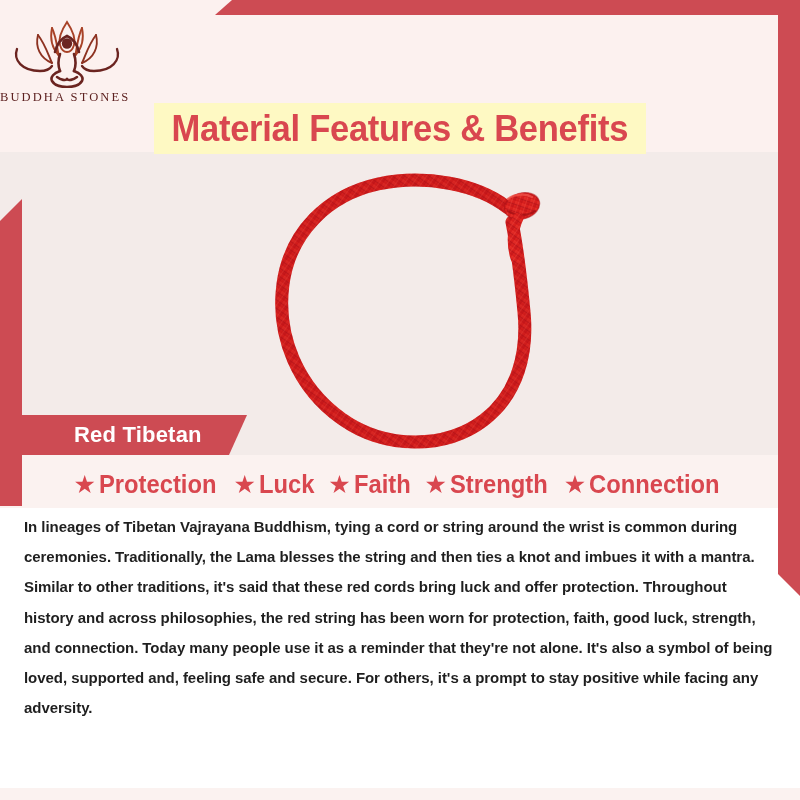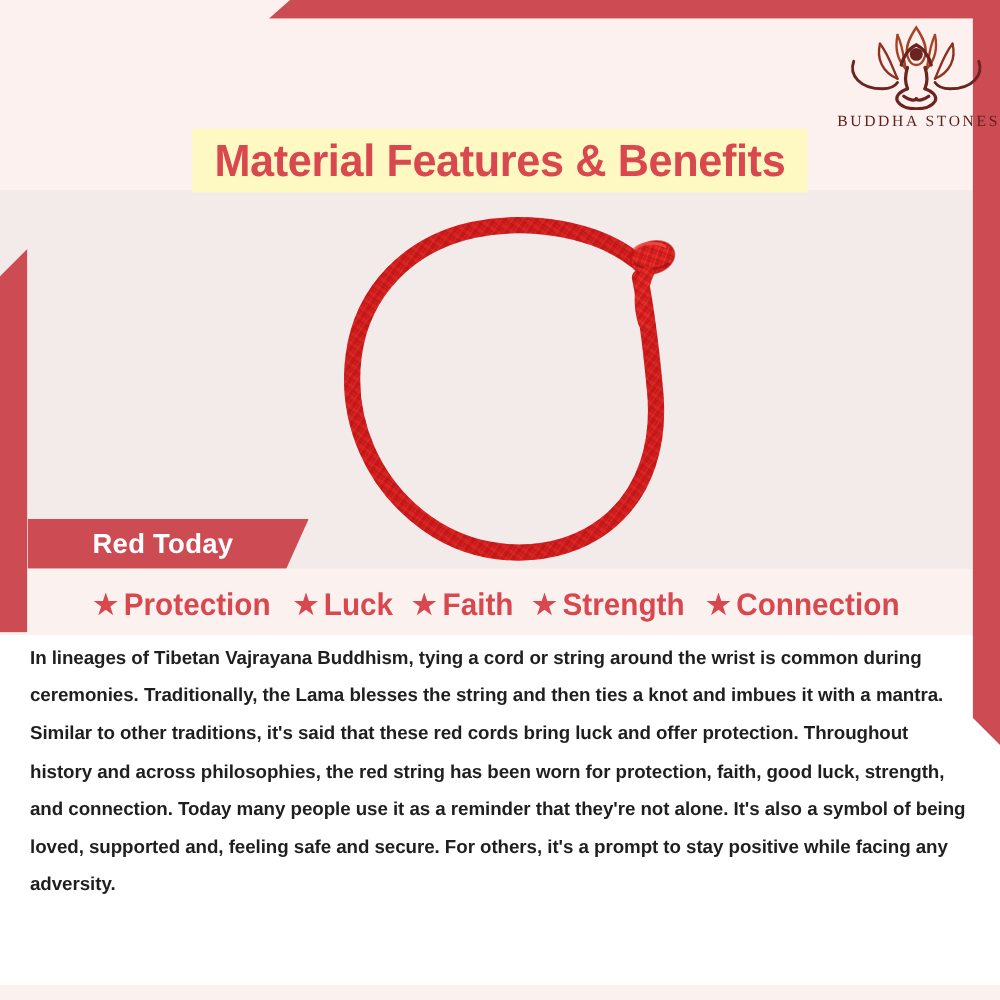--- a/index.html
+++ b/index.html
@@ -77,21 +77,21 @@
     background: #fbf2f0;
   }
 
   
   .logo-wrap {
     position: absolute;
     left: 0; right: 0;
     top: 16px;
     display: flex;
     flex-direction: column;
-    align-items: flex-end;
+    align-items: flex-start;
   }
   .logo-mark { width: 134px; height: 72px; display: block; }
   .logo-text {
     margin-top: 2px;
     font-family: "Liberation Serif", serif;
     font-size: 12.5px;
     letter-spacing: 2.1px;
     color: #5d2120;
     font-weight: 400;
   }
@@ -285,21 +285,21 @@
       <ellipse cx="272" cy="40" rx="18" ry="13" transform="rotate(-16 272 40)" fill="url(#braid)"></ellipse>
       <ellipse cx="272" cy="40" rx="18" ry="13" transform="rotate(-16 272 40)" fill="none" stroke="#a81016" stroke-width="1.2" opacity="0.5"></ellipse>
       <path d="M258 33 C264 28, 275 27, 282 31" fill="none" stroke="#f05149" stroke-width="2.4" stroke-linecap="round" opacity="0.8"></path>
       <path d="M258 45 C266 50, 278 50, 285 45" fill="none" stroke="#9c0f14" stroke-width="2" stroke-linecap="round" opacity="0.7"></path>
     </g>
 
     <path d="M268 52 C262 64, 262 80, 266 92" fill="none" stroke="url(#braid)" stroke-width="11" stroke-linecap="round"></path>
   </svg>
 
   <div class="ribbon">
-    <span class="ribbon-label">Red Today</span>
+    <span class="ribbon-label">Red Tibetan</span>
   </div>
 
   <div class="features">
     <div class="feature">
       <span class="feature-star">★</span>
       <span class="feature-label">Protection</span>
     </div>
     <div class="feature">
       <span class="feature-star">★</span>
       <span class="feature-label">Luck</span>

